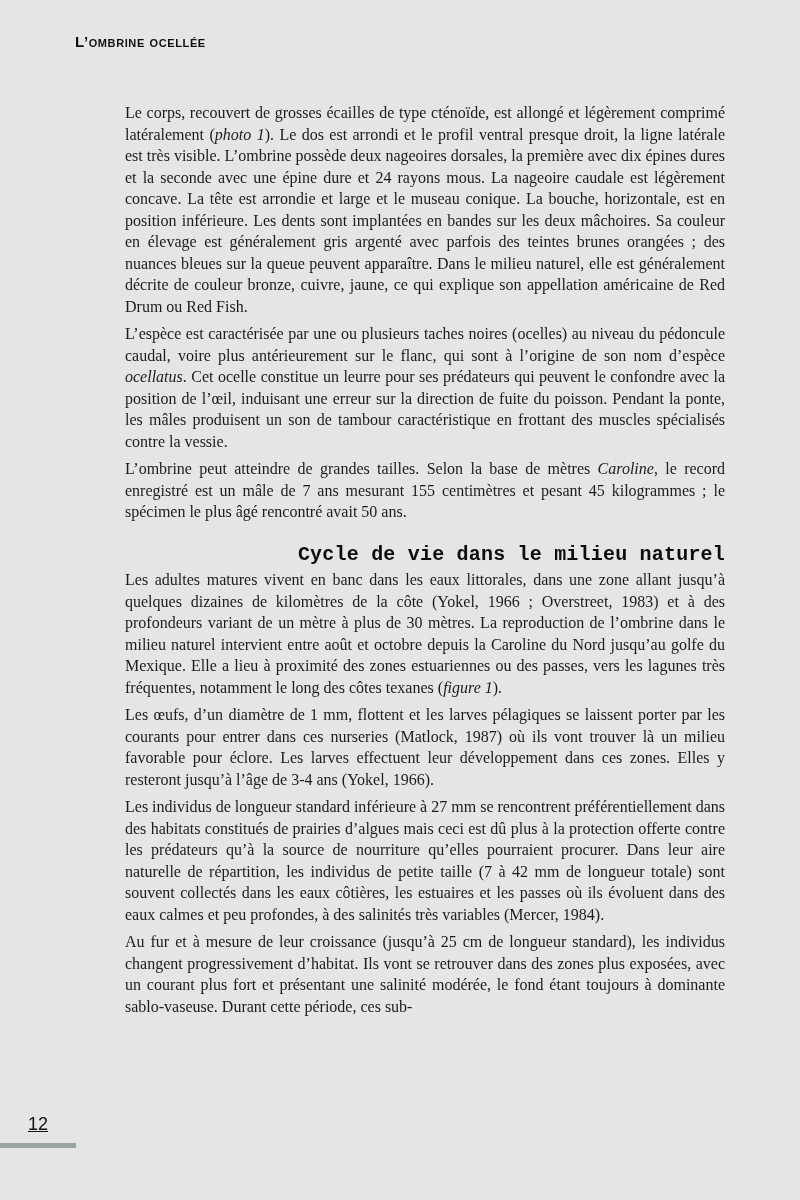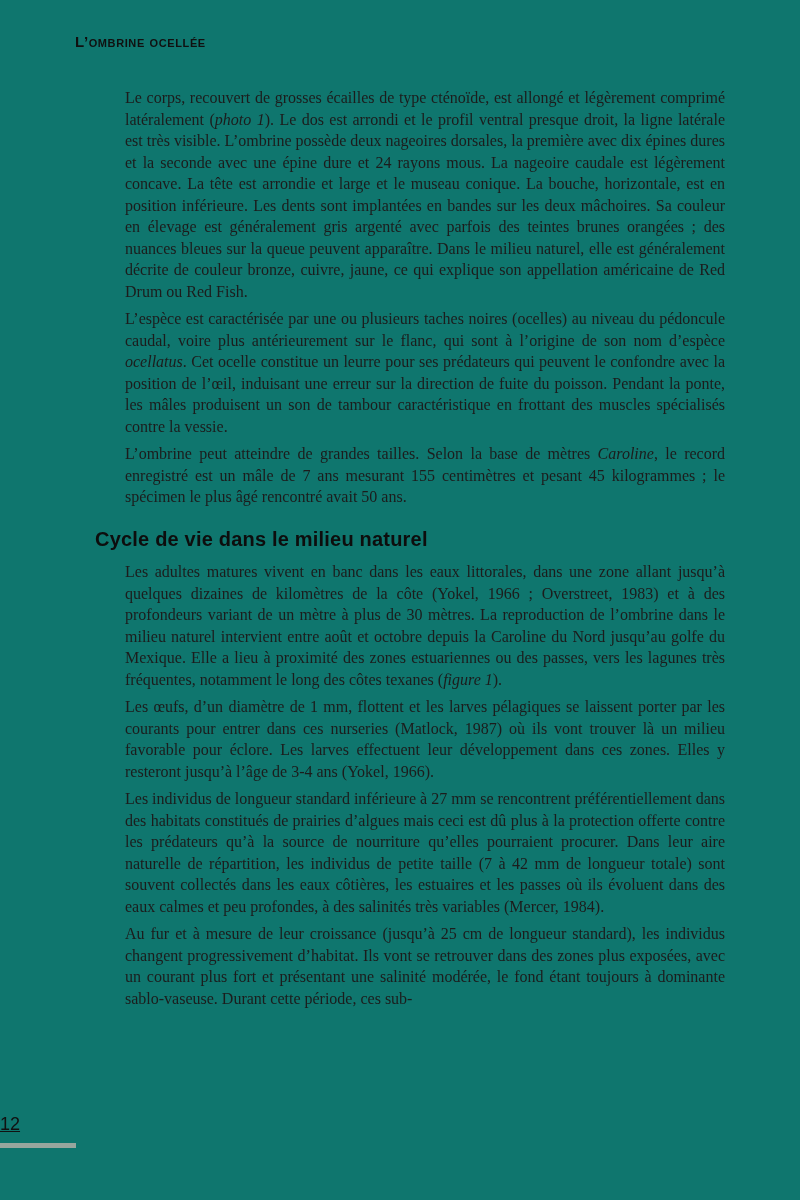--- a/index.html
+++ b/index.html
@@ -1,67 +1,67 @@
 <!DOCTYPE html>
 <html lang="fr"><head>
 <meta charset="utf-8">
 <title>Page 12</title>
 <style>
   html, body { margin: 0; padding: 0; background: #ffffff; }
   .page {
     position: relative;
     width: 800px;
     height: 1200px;
-    background: #0f766e;
+    background: #e5e5e5;
     overflow: hidden;
     font-family: "Liberation Serif", serif;
     color: #1c1c1c;
   }
   .running-head {
     position: absolute;
     left: 75px;
     top: 33px;
     font-family: "Liberation Sans", sans-serif;
     font-variant: small-caps;
     font-weight: 700;
     font-size: 15px;
     letter-spacing: 0.6px;
     color: #101010;
     white-space: nowrap;
   }
   .text-column {
     position: absolute;
     left: 125px;
-    top: 87px;
+    top: 102px;
     width: 600px;
     text-align: justify;
     font-size: 16px;
     line-height: 21.5px;
     color: #1c1c1c;
   }
   .text-column p {
     margin: 0 0 6px 0;
     text-align: justify;
   }
   .text-column h2 {
-    font-family: Liberation Sans, sans-serif;
+    font-family: Liberation Mono, monospace;
     font-size: 20px;
     font-weight: 700;
     color: #0d0d0d;
     letter-spacing: 0.2px;
-    margin: 21px 0 11px -30px;
-    text-align: left;
+    margin: 21px 0 4px -30px;
+    text-align: right;
   }
   .it { font-style: italic; }
   .page-number {
     position: absolute;
     left: 0;
     top: 1114px;
     width: 76px;
-    text-align: left;
+    text-align: center;
     font-family: "Liberation Sans", sans-serif;
     font-size: 18px;
     font-weight: 500;
     color: #111111;
     text-decoration: underline;
   }
   .footer-rule {
     position: absolute;
     left: 0;
     top: 1143px;

